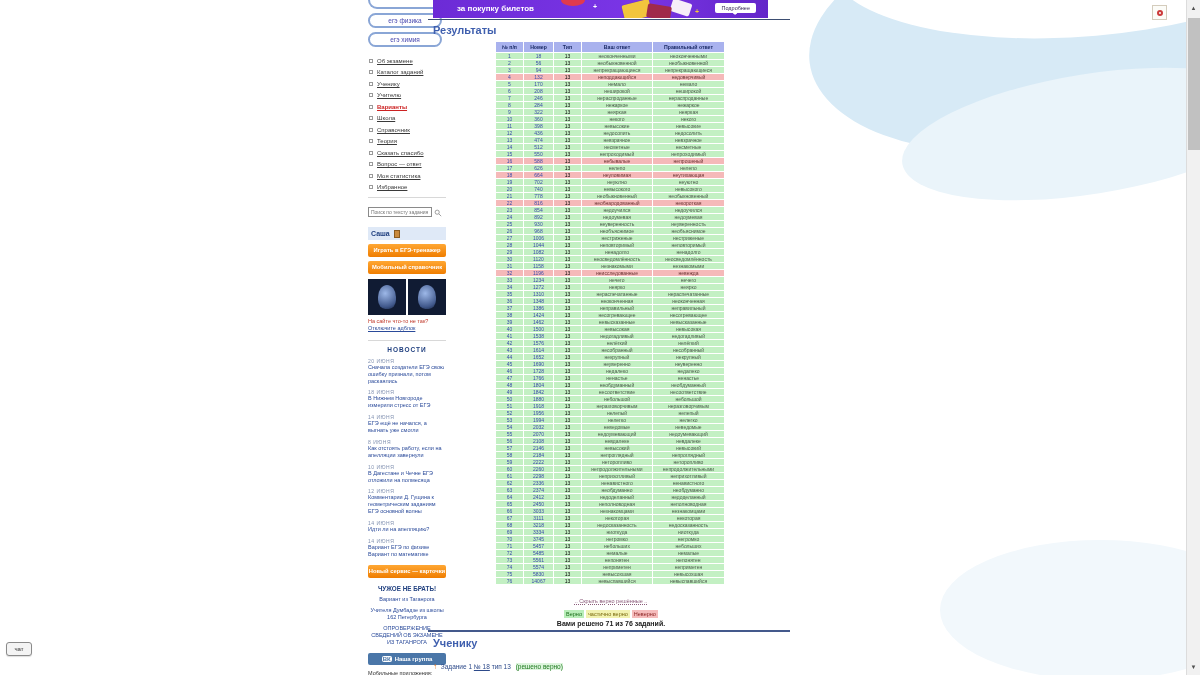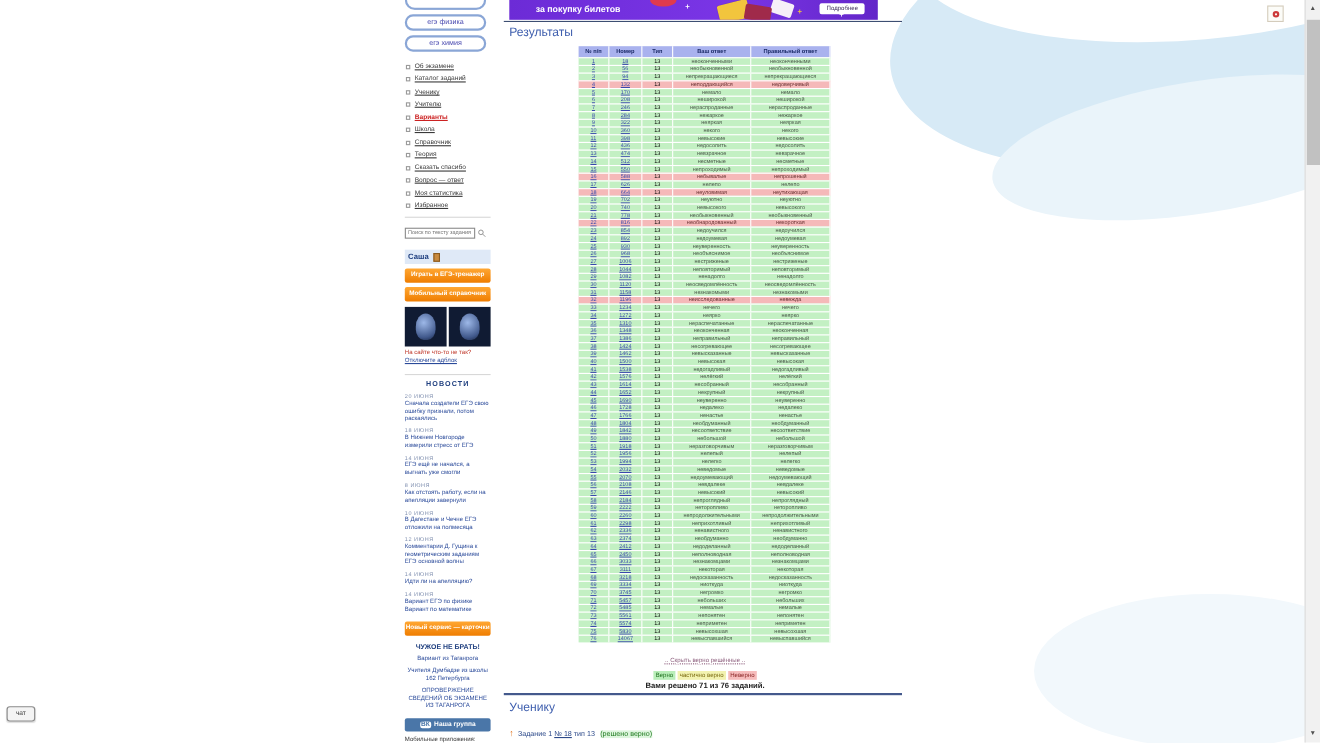--- a/index.html
+++ b/index.html
@@ -58,36 +58,36 @@
   .notice-link { margin-top:4px; text-align:center; font-size:5.5px; color:#2a4a9a;
                  line-height:1.3; cursor:pointer; }
   .notice-link.caps { text-transform:uppercase; }
   .vk-btn { margin-top:7px; width:78px; height:12px; background:#4a76a8; border-radius:2px;
             color:#fff; display:flex; align-items:center; justify-content:center; gap:3px; cursor:pointer; }
   .vk-logo { font-size:6px; font-weight:bold; background:#fff; color:#4a76a8; border-radius:2px; padding:0 1px; }
   .vk-label { font-size:6px; font-weight:bold; }
   .apps-label { margin-top:5px; font-size:5.5px; color:#333; }
 
   
-  .content { position:absolute; left:458px; top:0; width:362px; height:675px; z-index:2; }
+  .content { position:absolute; left:428px; top:0; width:362px; height:675px; z-index:2; }
   .banner { position:absolute; left:5px; top:0; width:335px; height:18px;
             background:linear-gradient(90deg,#6c2bd6,#7a35e6 60%,#6326c9); overflow:hidden; cursor:pointer; }
   .banner-text { position:absolute; left:24px; top:4px; color:#fff; font-weight:bold; font-size:8px; }
   .card-y { position:absolute; left:190px; top:2px; width:28px; height:17px; background:#f2c53d;
             border-radius:2px; transform:rotate(-14deg); box-shadow:0 0 1px #0004; }
   .card-r { position:absolute; left:214px; top:5px; width:24px; height:14px; background:#a02a4a;
             border-radius:2px; transform:rotate(9deg); }
   .card-w { position:absolute; left:238px; top:1px; width:20px; height:13px; background:#f6eef8;
             border-radius:2px; transform:rotate(18deg); }
   .blob-r { position:absolute; left:128px; top:-6px; width:24px; height:12px; background:#e03a4e; border-radius:50%; }
   .spark { position:absolute; color:#fff; font-size:7px; font-weight:bold; }
   .banner-btn { position:absolute; right:12px; top:3px; background:#fff; color:#3a2a5a;
                 font-size:5.5px; padding:2px 6px; border-radius:2px; cursor:pointer; }
   .top-rule { position:absolute; left:0; top:19px; width:362px; height:1px; background:#3d4e72; }
-  .h-results, .h-solutions { position:absolute; left:5px; font-size:11px; font-weight:normal; color:#3f5fae; }
+  .h-results, .h-solutions { position:absolute; left:5px; font-size:11px; font-weight:bold; color:#3f5fae; }
   .h-results { top:24px; }
   .h-solutions { top:637px; }
 
   
   .rtable { position:absolute; left:68px; top:42px; width:229px; }
   .thead { display:flex; background:#a9b2ee; height:10px; }
   .thead span { font-size:5.2px; font-weight:bold; color:#1a2a66; display:flex;
                 align-items:center; justify-content:center; border-right:1px solid #fff; }
   .trow { display:flex; height:7px; background:#c3f0c3; border-top:1px solid #fff; }
   .trow.wrong { background:#f5b9b9; }

